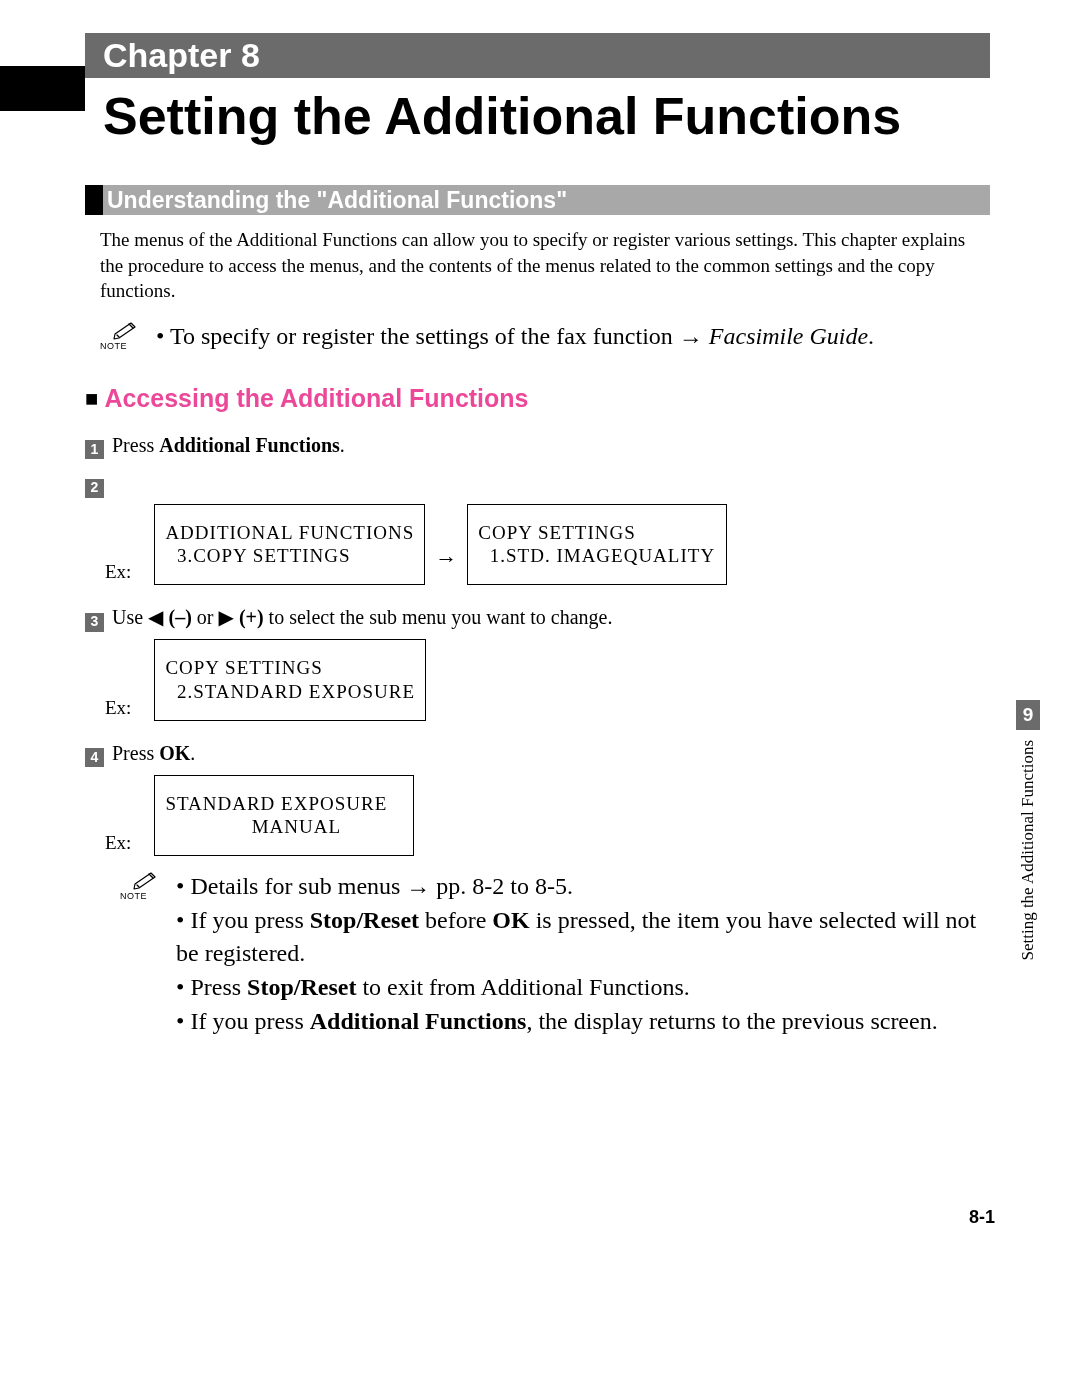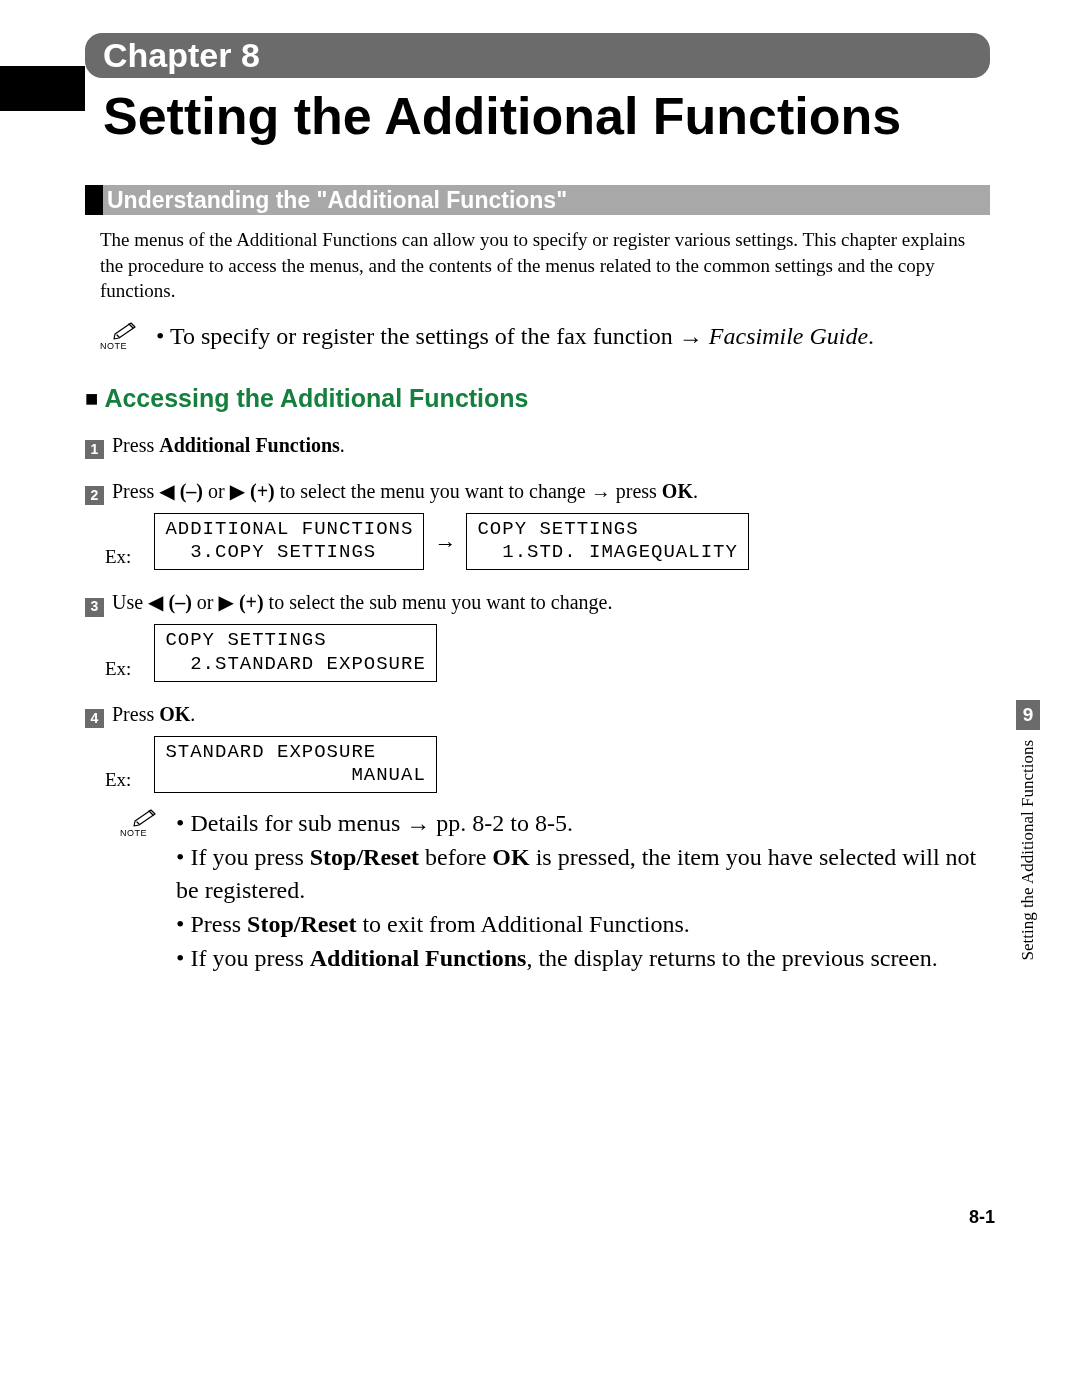--- a/index.html
+++ b/index.html
@@ -25,21 +25,20 @@
   }
   .gray-bar {
     background: #6b6b6b;
     height: 45px;
     margin-left: 85px;
     margin-right: 90px;
     display: flex;
     align-items: center;
     padding-left: 18px;
     margin-top: 33px;
-    border-radius: 17px;
   }
   .chapter-label {
     font-family: Arial, Helvetica, sans-serif;
     font-weight: 900;
     font-size: 34px;
     color: #fff;
   }
   .chapter-title {
     font-family: Arial, Helvetica, sans-serif;
     font-weight: 900;
@@ -102,21 +101,21 @@
   .note-list li::before {
     content: "• ";
   }
   .subsection {
     margin: 30px 90px 18px 85px;
   }
   .subsection-title {
     font-family: Arial, Helvetica, sans-serif;
     font-weight: 900;
     font-size: 25px;
-    color: #15803d;
+    color: #ec4899;
   }
   .subsection-title::before {
     content: "■ ";
     font-size: 22px;
     color: #000;
     vertical-align: 1px;
   }
   .step {
     margin: 18px 90px 0 85px;
   }
@@ -147,22 +146,22 @@
     display: flex;
     align-items: flex-end;
     font-size: 19px;
   }
   .ex-label {
     margin-right: 23px;
     margin-bottom: 2px;
   }
   .lcd-box {
     border: 1px solid #000;
-    padding: 4px 10px;
-    font-family: Liberation Mono, monospace;
+    padding: 16px 10px;
+    font-family: Liberation Serif, serif;
     font-size: 19px;
     line-height: 1.25;
     letter-spacing: 1px;
     white-space: pre;
     min-width: 260px;
   }
   .arrow-between {
     margin: 0 10px 16px 10px;
     font-size: 22px;
   }
@@ -249,23 +248,20 @@
     <span class="step-num">1</span>
     <span class="step-text">
       <span>Press </span><strong>Additional Functions</strong><span>.</span>
     </span>
   </div>
 </div>
 
 <div class="step">
   <div class="step-head">
     <span class="step-num">2</span>
-    <span class="step-text">
-      <span>Press </span><span class="tri">◀</span><strong> (–)</strong><span> or </span><span class="tri">▶</span><strong> (+)</strong><span> to select the menu you want to change → press </span><strong>OK</strong><span>.</span>
-    </span>
   </div>
 </div>
 <div class="ex-row">
   <span class="ex-label">Ex:</span>
   <div class="lcd-box"><span>ADDITIONAL FUNCTIONS</span>
 <span>  3.COPY SETTINGS</span></div>
   <span class="arrow-between">→</span>
   <div class="lcd-box"><span>COPY SETTINGS</span>
 <span>  1.STD. IMAGEQUALITY</span></div>
 </div>

